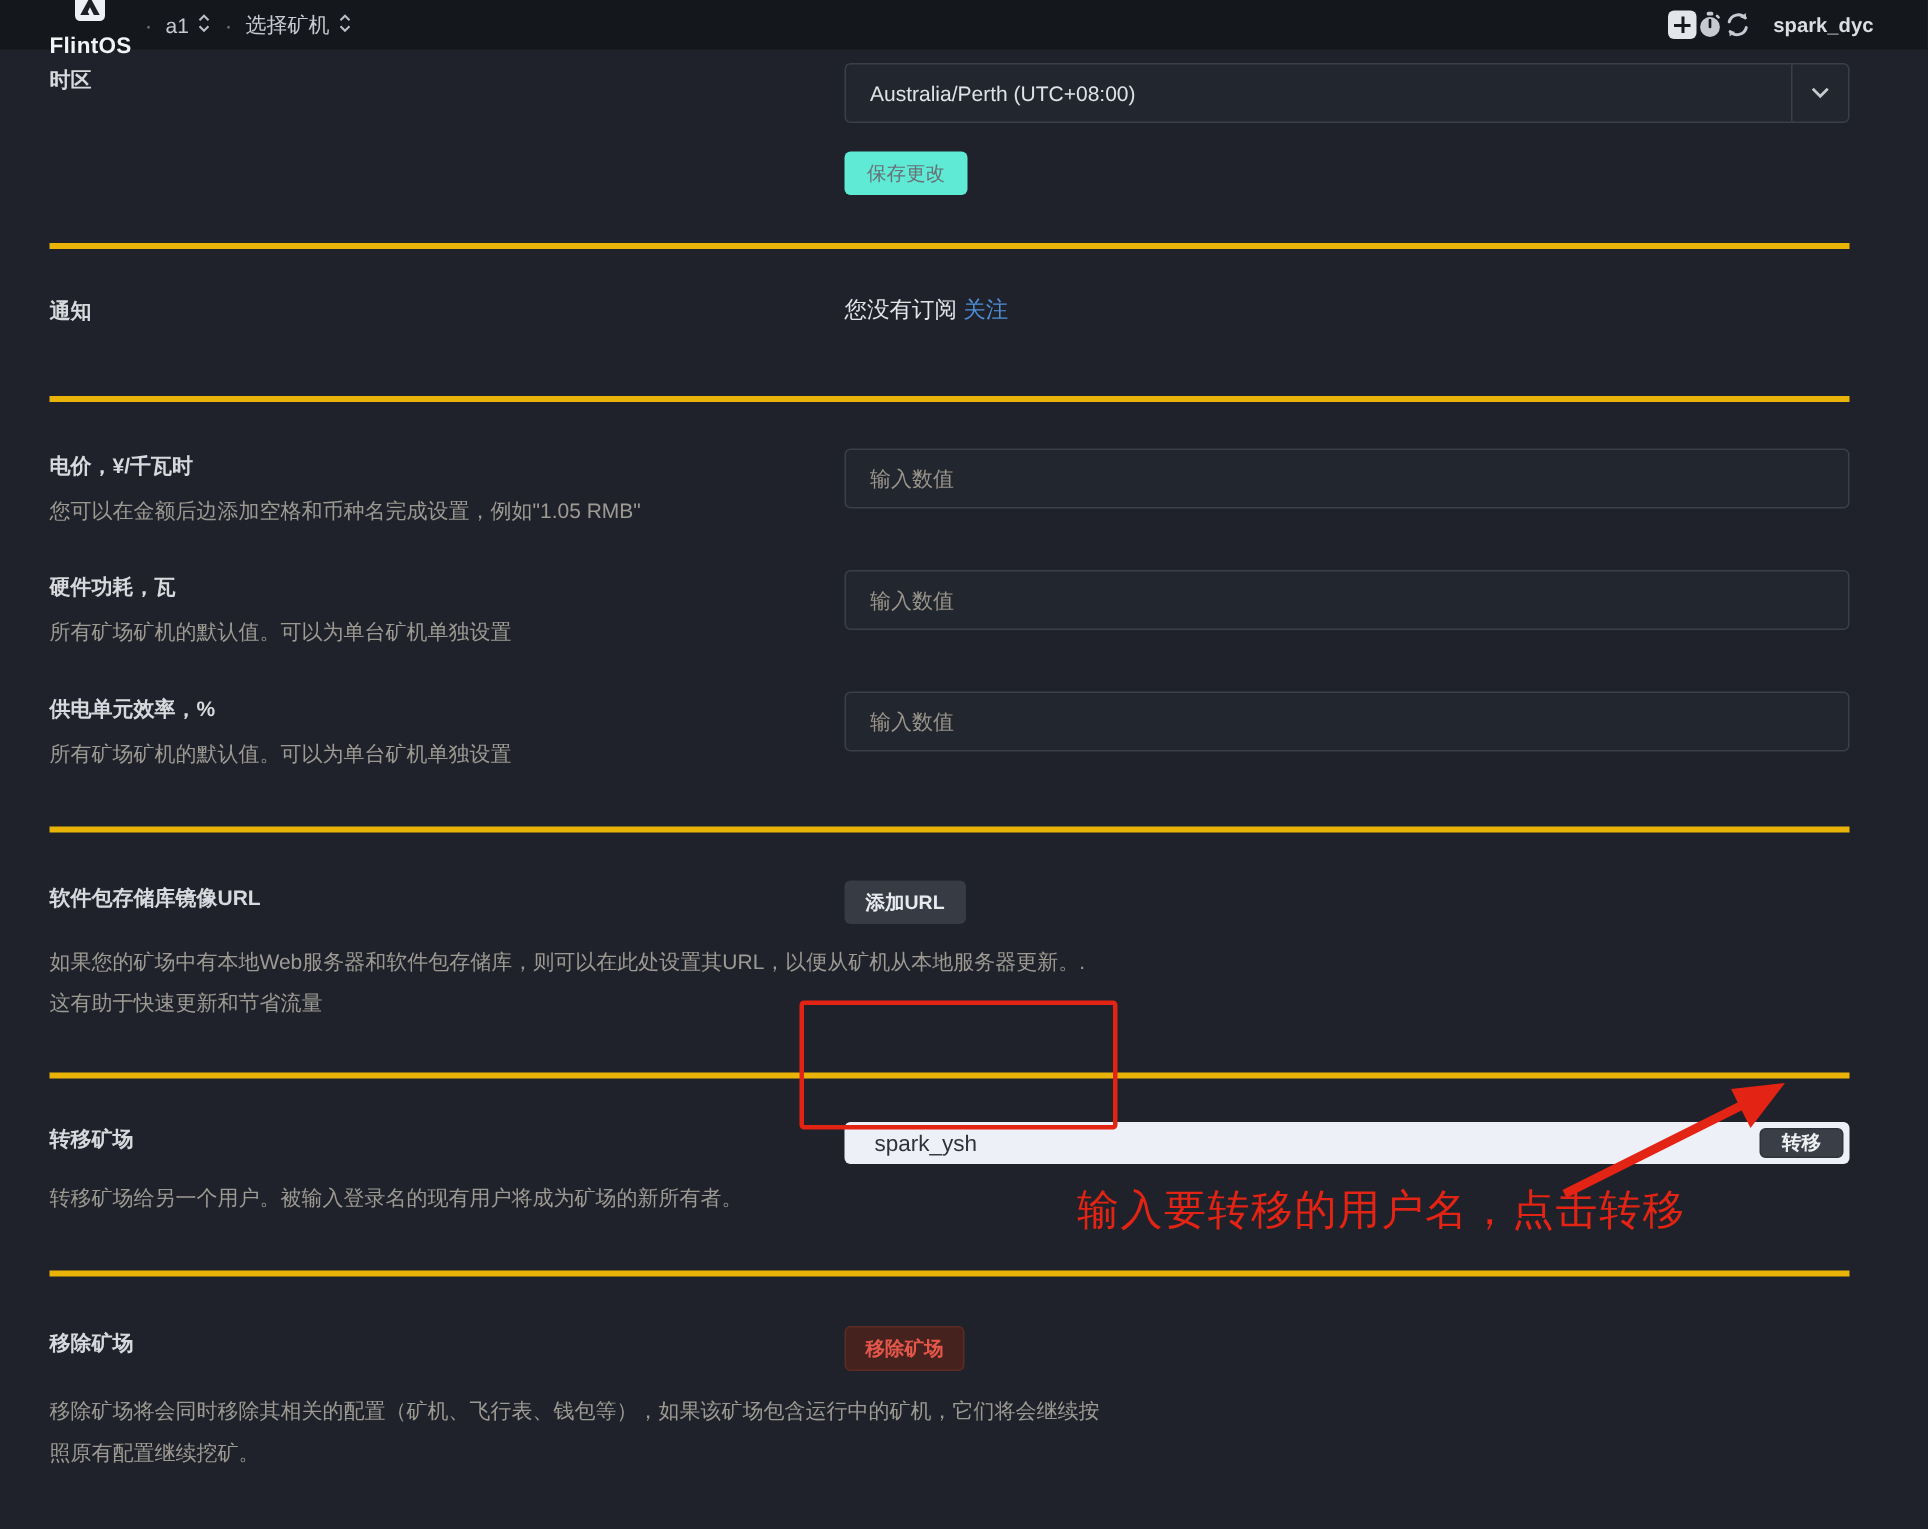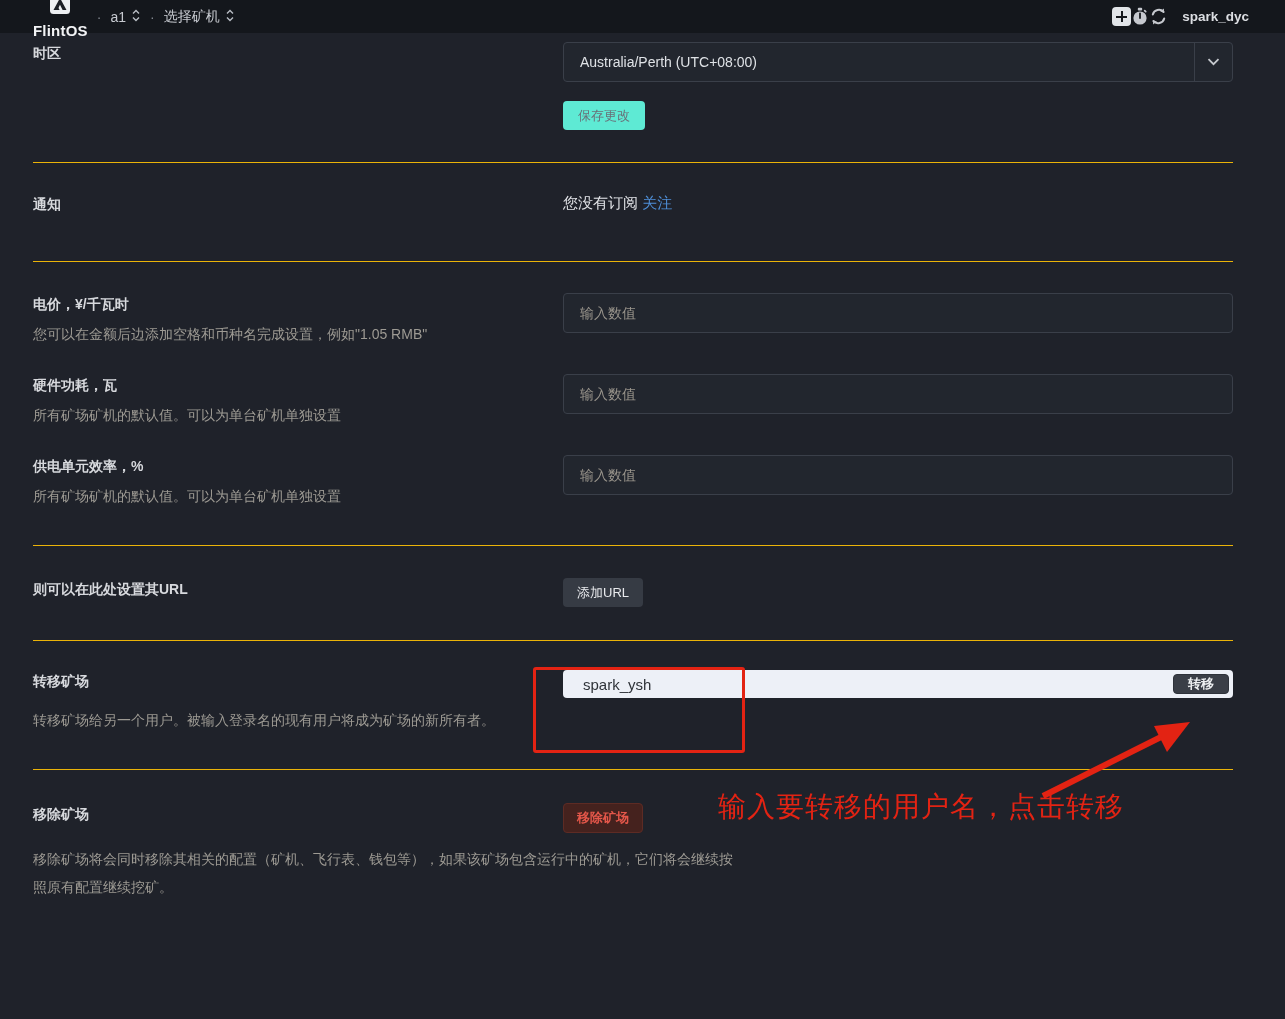--- a/index.html
+++ b/index.html
@@ -20,21 +20,21 @@
   .chev-ud { display:inline-block; }
   .topbar-right { margin-left:auto; display:flex; align-items:center; }
   .icon-btn { background:none; border:none; cursor:pointer; display:flex; align-items:center; }
   .plus-btn { width:19px; height:19px; background:#e2e5e9; border-radius:4px; position:relative; }
   .plus-btn::before, .plus-btn::after { content:""; position:absolute; background:#15181d; }
   .plus-btn::before { left:4px; right:4px; top:8.5px; height:2px; }
   .plus-btn::after { top:4px; bottom:4px; left:8.5px; width:2px; }
   .username { font-weight:bold; color:#dcdee2; font-size:13.5px; margin-left:14px; }
   
   .main { padding:0 52px 0 33px; position:relative; }
-  .section { border-bottom:1px solid #eab308; }
+  .section { border-bottom:4px solid #eab308; }
   .section:last-child { border-bottom:none; }
   .row2 { display:grid; grid-template-columns:530px 1fr; align-items:start; }
   .sec-label { font-size:14px; font-weight:bold; color:#d7d9dd; padding-top:3px; }
   .sec-desc { font-size:14px; color:#9d9a93; line-height:20px; }
   .para { font-size:14px; color:#9d9a93; line-height:28px; max-width:700px; }
   
   .sec-timezone { padding:9px 0 32px 0; }
   .select {
     height:40px; background:#22262e; border:1px solid #3a3f49; border-radius:4px;
     display:flex; align-items:center; cursor:pointer; width:100%;
@@ -44,21 +44,21 @@
     width:38px; align-self:stretch; display:flex; align-items:center; justify-content:center;
     border-left:1px solid #3a3f49;
   }
   .btn { border:none; border-radius:4px; cursor:pointer; font-family:inherit; }
   .btn-save {
     margin-top:19px; height:29px; padding:0 15px; background:#5eead4;
     color:#697078; font-size:13px;
   }
   .btn-gray {
     height:29px; padding:0 14px; background:#363b44; color:#e8eaed;
-    font-size:13px; font-weight:normal;
+    font-size:13px; font-weight:bold;
   }
   .btn-danger {
     height:30px; padding:0 13px; background:#45221e; border:1px solid #5d2b24;
     color:#e4574a; font-size:13px; font-weight:bold; border-radius:4px; cursor:pointer;
   }
   
   .sec-notify { padding:30px 0 47px 0; }
   .notify-line { font-size:15px; color:#e2e4e8; padding-top:1px; }
   .link { color:#4e8fd8; text-decoration:none; cursor:pointer; }
   
@@ -213,25 +213,26 @@
       <div>
         <div class="sec-label">供电单元效率，%</div>
         <div class="sec-desc">所有矿场矿机的默认值。可以为单台矿机单独设置</div>
       </div>
       <input class="text-input" placeholder="输入数值" style="">
     </div>
   </section>
 
   <section class="section sec-mirror">
     <div class="row2">
-      <div class="sec-label">则可以在此处设置其URL</div>
+      <div class="sec-label">软件包存储库镜像URL</div>
       <div>
         <button class="btn btn-gray">添加URL</button>
       </div>
     </div>
+    <div class="sec-desc">如果您的矿场中有本地Web服务器和软件包存储库，则可以在此处设置其URL，以便从矿机从本地服务器更新。. 这有助于快速更新和节省流量</div>
   </section>
 
   <section class="section sec-transfer">
     <div class="row2">
       <div>
         <div class="sec-label">转移矿场</div>
         <div class="sec-desc">转移矿场给另一个用户。被输入登录名的现有用户将成为矿场的新所有者。</div>
       </div>
       <div class="transfer-input-wrap">
         <span class="transfer-value">spark_ysh</span>

